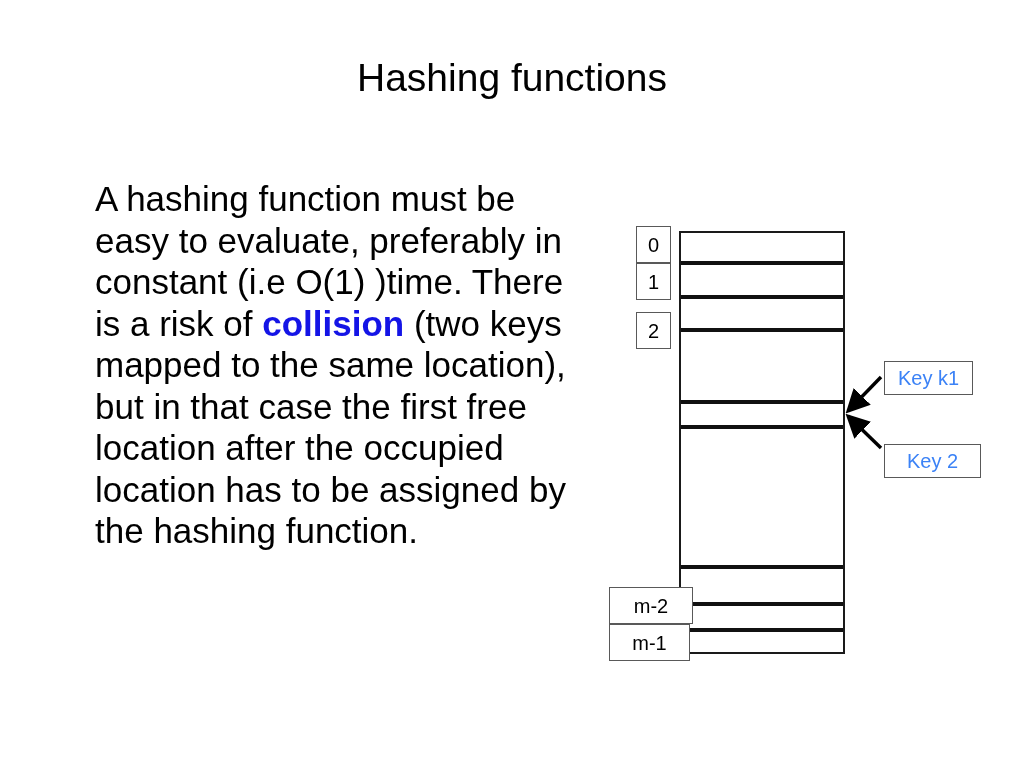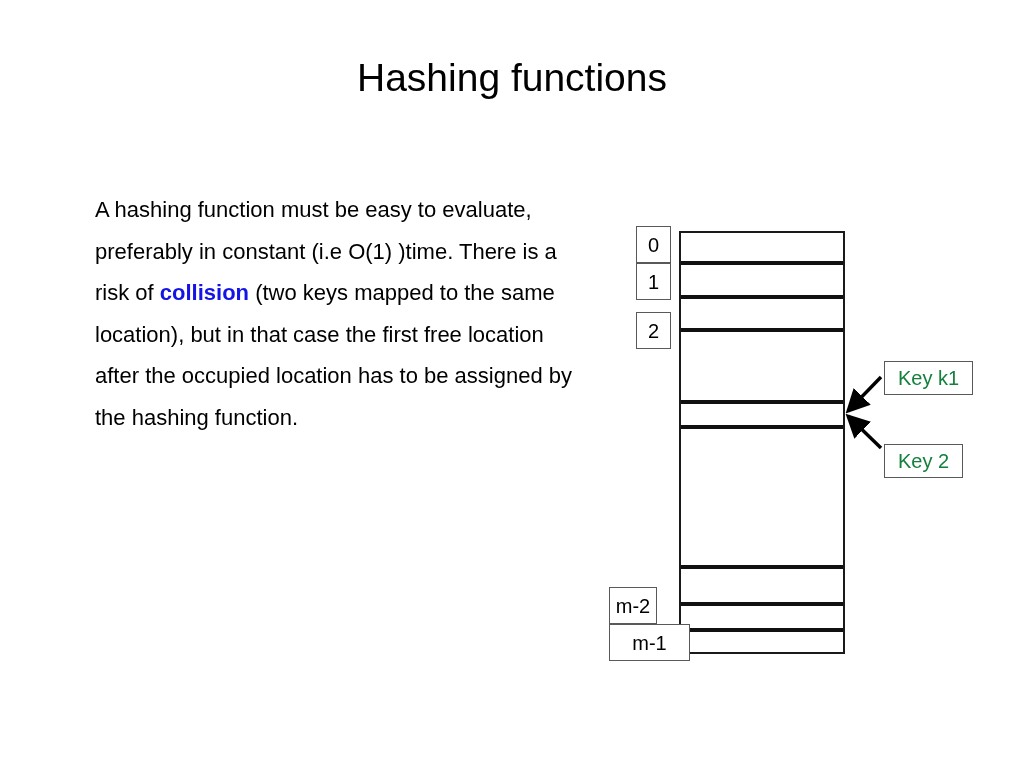--- a/index.html
+++ b/index.html
@@ -28,23 +28,23 @@
     line-height: 1.05;
     letter-spacing: 0px;
     color: #000000;
     white-space: nowrap;
   }
 
   
   #body-text {
     position: absolute;
     left: 95px;
-    top: 189px;
+    top: 178px;
     width: 492px;
-    font-size: 22px;
+    font-size: 35px;
     line-height: 41.5px;
     color: #000000;
   }
   #body-text .kw {
     color: #1414e6;
     font-weight: bold;
   }
 
   
   #diagram {
@@ -83,39 +83,39 @@
     font-size: 20px;
     line-height: 1;
     display: flex;
     align-items: center;
     justify-content: center;
     color: #000000;
   }
   .idx-0 { left: 36px; top: 11px;  width: 35px; height: 37px; }
   .idx-1 { left: 36px; top: 48px;  width: 35px; height: 37px; }
   .idx-2 { left: 36px; top: 97px;  width: 35px; height: 37px; }
-  .idx-m2 { left: 9px;  top: 372px; width: 48px; height: 37px; }
+  .idx-m2 { left: 9px;  top: 372px; width: 84px; height: 37px; }
   .idx-m1 { left: 9px;  top: 409px; width: 81px; height: 37px; }
 
   
   .key-box {
     position: absolute;
     border: 1.6px solid #595959;
     background: #ffffff;
     box-sizing: border-box;
     font-size: 20px;
     line-height: 1;
     display: flex;
     align-items: center;
     justify-content: center;
-    color: #15803d;
+    color: #3b82f6;
     padding: 0 8px;
   }
   .key-k1 { left: 284px; top: 146px; width: 89px; height: 34px; }
-  .key-k2 { left: 284px; top: 229px; width: 79px; height: 34px; }
+  .key-k2 { left: 284px; top: 229px; width: 97px; height: 34px; }
 
   
   #arrow-layer {
     position: absolute;
     left: 0; top: 0;
     width: 400px; height: 460px;
     pointer-events: none;
   }
 </style>
 </head>

